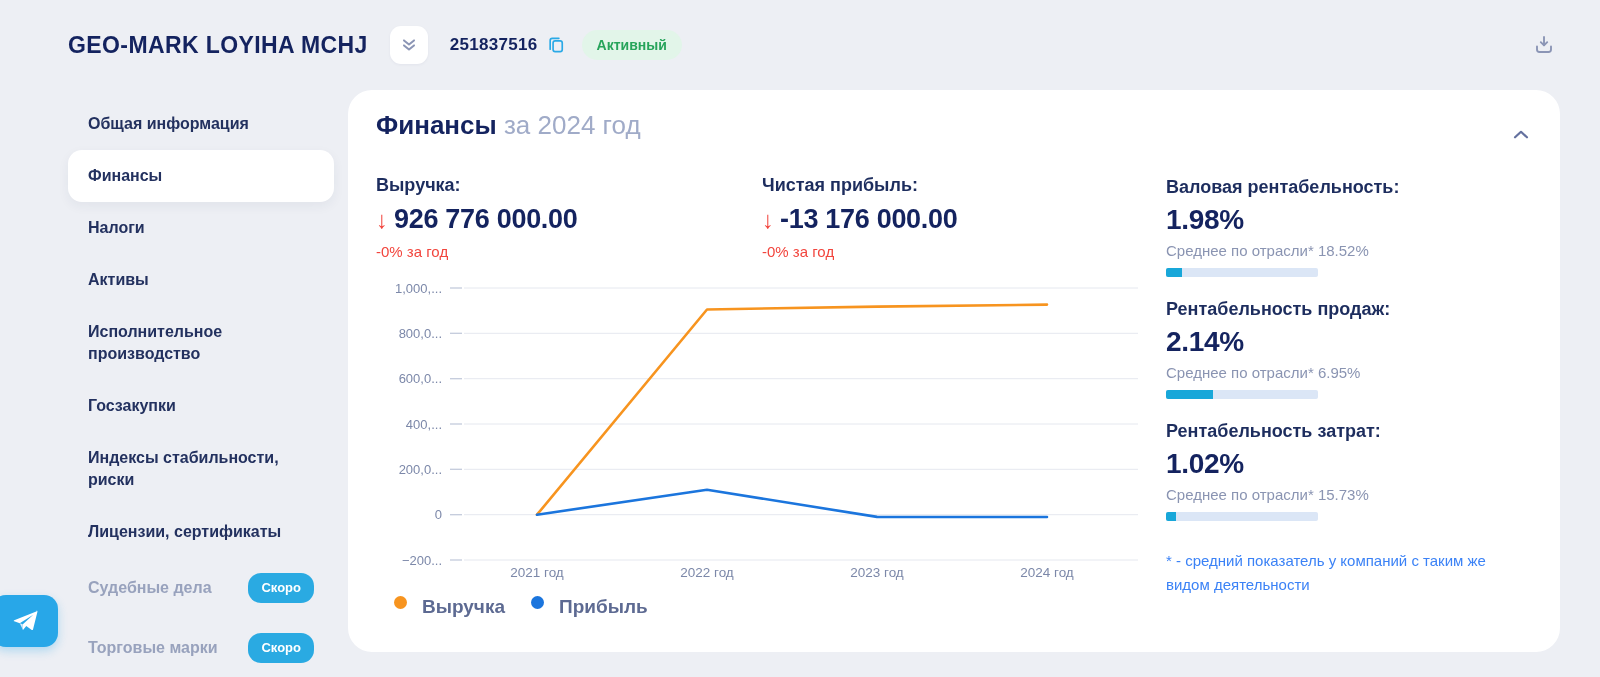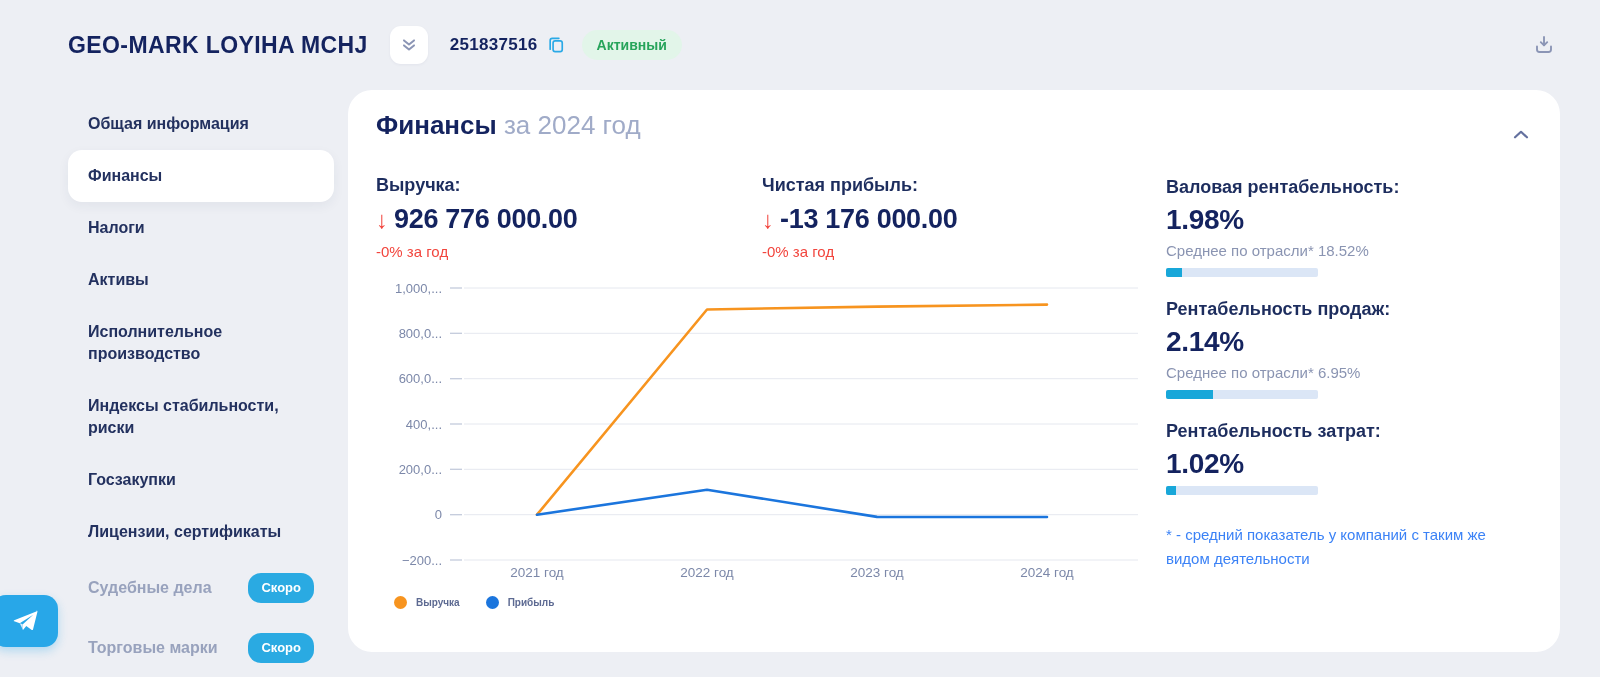--- a/index.html
+++ b/index.html
@@ -71,21 +71,21 @@
   .metrics-row { display:flex; margin-bottom:14px; }
   .metric { width:392px; }
   .metric-label { font-size:18px; font-weight:600; color:#1d2d5e; margin-bottom:8px; }
   .metric-value-row { display:flex; align-items:center; gap:6px; }
   .down-arrow { color:#f2453d; font-size:24px; font-weight:700; line-height:1; }
   .metric-value { font-size:27px; font-weight:800; letter-spacing:-.3px; color:#14235f; }
   .metric-change { margin-top:8px; font-size:15px; color:#f2453d; }
   
   #chart-svg { display:block; }
   .legend { display:flex; gap:26px; margin-top:10px; padding-left:18px; }
-  .legend-item { display:flex; align-items:center; gap:9px; font-size:10px; font-weight:600; color:#5d6a92; }
+  .legend-item { display:flex; gap:15px; font-size:19px; font-weight:600; color:#5d6a92; }
   .legend-dot { width:13px; height:13px; border-radius:50%; }
   
   .prof-block { margin-bottom:22px; }
   .prof-label { font-size:18px; font-weight:600; color:#1d2d5e; margin-bottom:6px; }
   .prof-value { font-size:28px; font-weight:800; letter-spacing:-.3px; color:#14235f; margin-bottom:6px; }
   .prof-note { font-size:15px; color:#8a94b2; margin-bottom:9px; }
   .bar-track { width:152px; height:9px; background:#dbe6f6; border-radius:2px; overflow:hidden; }
   .bar-fill { height:100%; background:#18a7d9; }
   .footnote { font-size:15px; color:#3b82f6; line-height:24px; max-width:380px; margin-top:28px; }
   
@@ -144,24 +144,24 @@
     <div class="nav-item">
       <span>Налоги</span>
     </div>
     <div class="nav-item">
       <span>Активы</span>
     </div>
     <div class="nav-item">
       <span>Исполнительное производство</span>
     </div>
     <div class="nav-item">
+      <span>Госзакупки</span>
+    </div>
+    <div class="nav-item">
       <span>Индексы стабильности, риски</span>
-    </div>
-    <div class="nav-item">
-      <span>Госзакупки</span>
     </div>
     <div class="nav-item">
       <span>Лицензии, сертификаты</span>
     </div>
     <div class="nav-item disabled">
       <span>Судебные дела</span>
       <span class="soon-badge">Скоро</span>
     </div>
     <div class="nav-item disabled">
       <span>Торговые марки</span>
@@ -261,20 +261,21 @@
           <div class="prof-label">Рентабельность продаж:</div>
           <div class="prof-value">2.14%</div>
           <div class="prof-note">Среднее по отрасли* 6.95%</div>
           <div class="bar-track">
               <div class="bar-fill" style="width: 30.8%;"></div>
             </div>
         </div>
         <div class="prof-block">
           <div class="prof-label">Рентабельность затрат:</div>
           <div class="prof-value">1.02%</div>
+          <div class="prof-note">Среднее по отрасли* 15.73%</div>
           <div class="bar-track">
               <div class="bar-fill" style="width: 6.5%;"></div>
             </div>
         </div>
         <div class="footnote">* - средний показатель у компаний с таким же видом деятельности</div>
       </div>
     </div>
   </main>
 </div>
 

